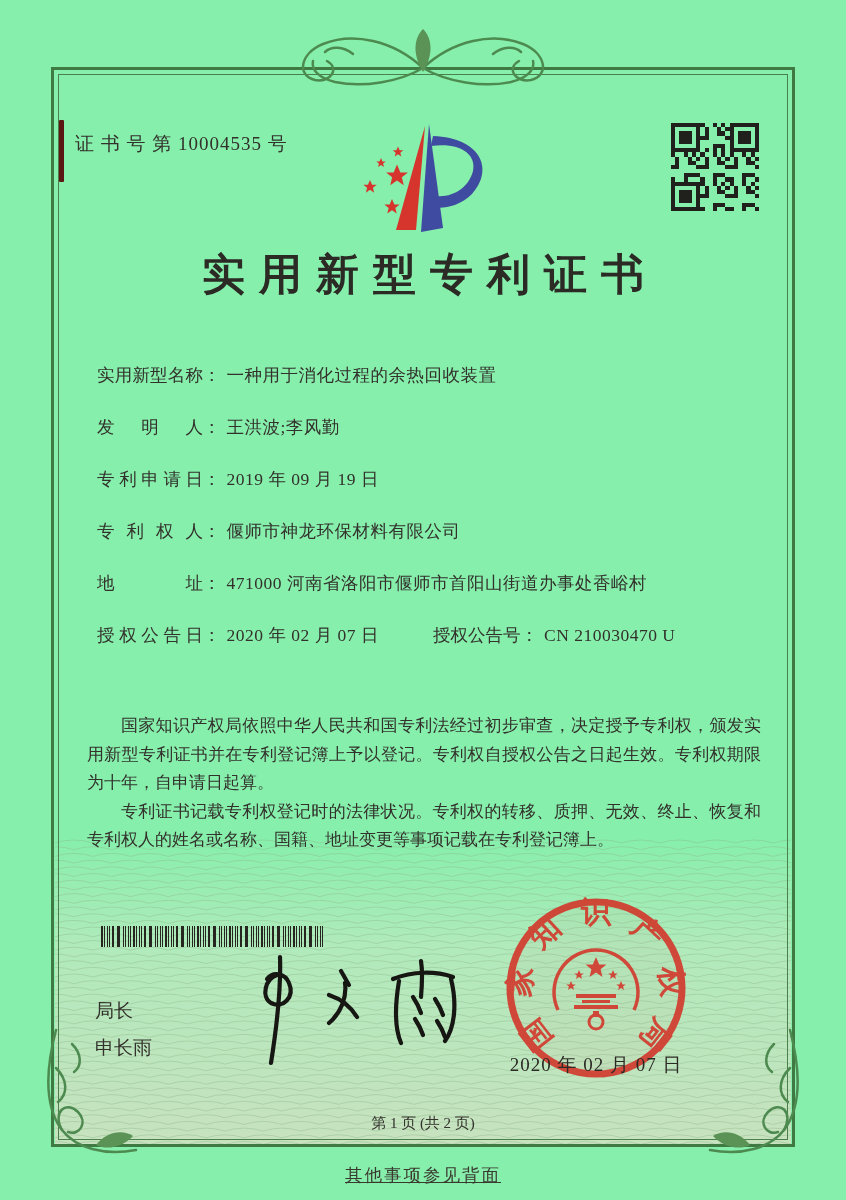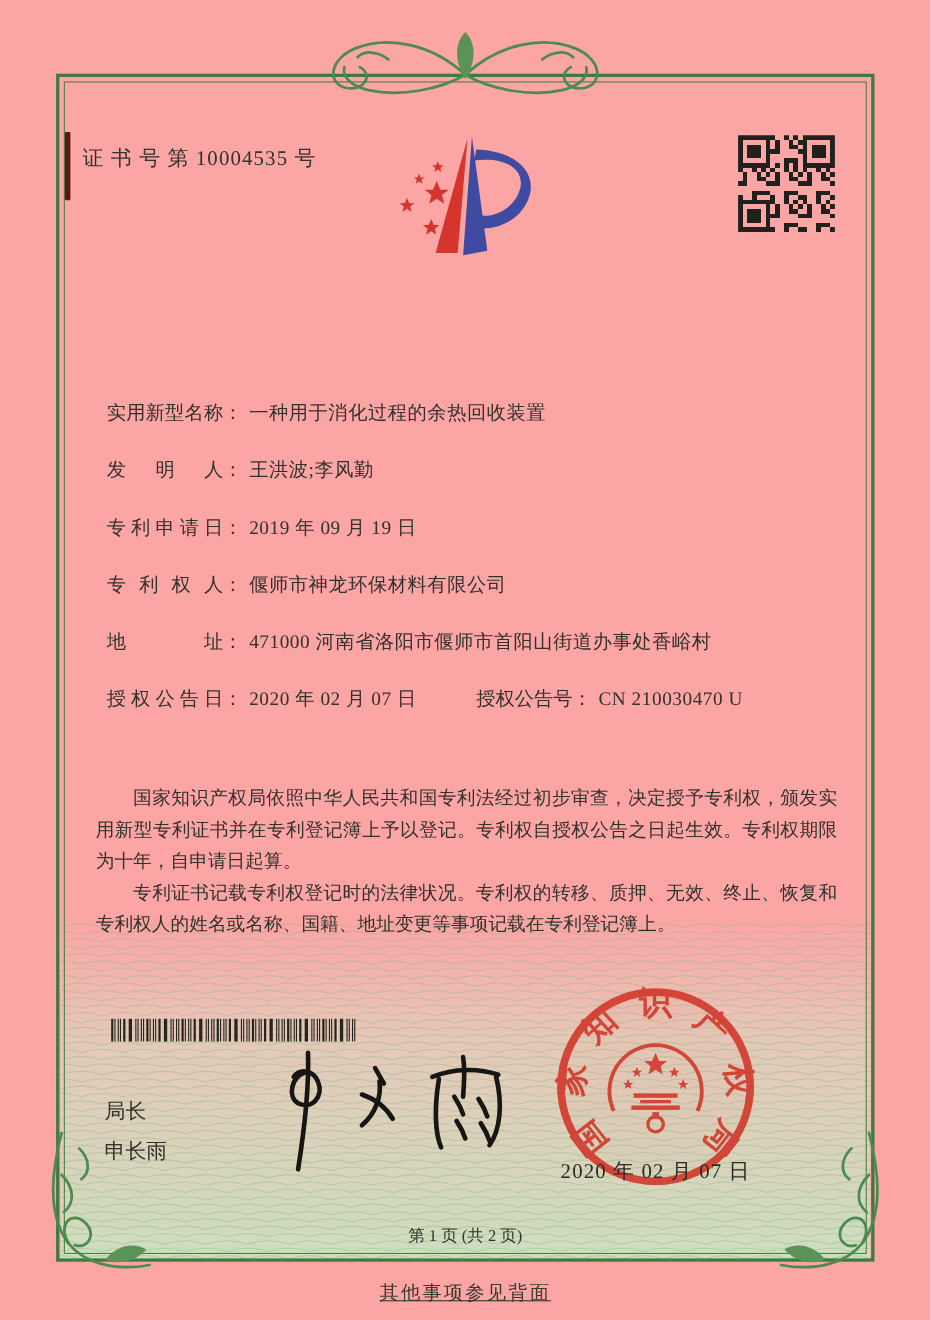--- a/index.html
+++ b/index.html
@@ -1,18 +1,18 @@
 <!DOCTYPE html>
 <html><head>
 <meta charset="utf-8">
 <style>
   html,body{margin:0;padding:0;background:#f7f2e3;}
   .page{
     position:relative; width:846px; height:1200px; overflow:hidden;
-    background:#fca5a5;
+    background:#86efac;
     font-family:"Liberation Serif","DejaVu Serif",serif;
     color:#32312b;
   }
   
   .frame{position:absolute; left:51px; top:67px; right:51px; bottom:53px;
     border:3px solid #3e7a41; z-index:1;}
   .frame-inner{position:absolute; inset:4px; border:1px solid #4a8049;}
   
   .green-zone{position:absolute; left:55px; right:55px; top:838px; height:308px; z-index:0;
     background:linear-gradient(180deg, rgba(214,232,205,0) 0%, rgba(211,230,200,.55) 35%, rgba(203,225,192,.95) 100%);}
@@ -358,20 +358,21 @@
         <rect x="6" y="20" width="1" height="1"></rect>
         <rect x="7" y="20" width="1" height="1"></rect>
         <rect x="10" y="20" width="1" height="1"></rect>
         <rect x="13" y="20" width="1" height="1"></rect>
         <rect x="14" y="20" width="1" height="1"></rect>
         <rect x="17" y="20" width="1" height="1"></rect>
         <rect x="20" y="20" width="1" height="1"></rect>
       </g>
   </svg>
 
+  <div class="title">实用新型专利证书</div>
 
   <div class="fields">
     <div class="row">
       <span class="flabel">实用新型名称</span><span class="colon">：</span><span class="fvalue">一种用于消化过程的余热回收装置</span>
     </div>
     <div class="row">
       <span class="flabel">发明人</span><span class="colon">：</span><span class="fvalue">王洪波;李风勤</span>
     </div>
     <div class="row">
       <span class="flabel">专利申请日</span><span class="colon">：</span><span class="fvalue">2019 年 09 月 19 日</span>

